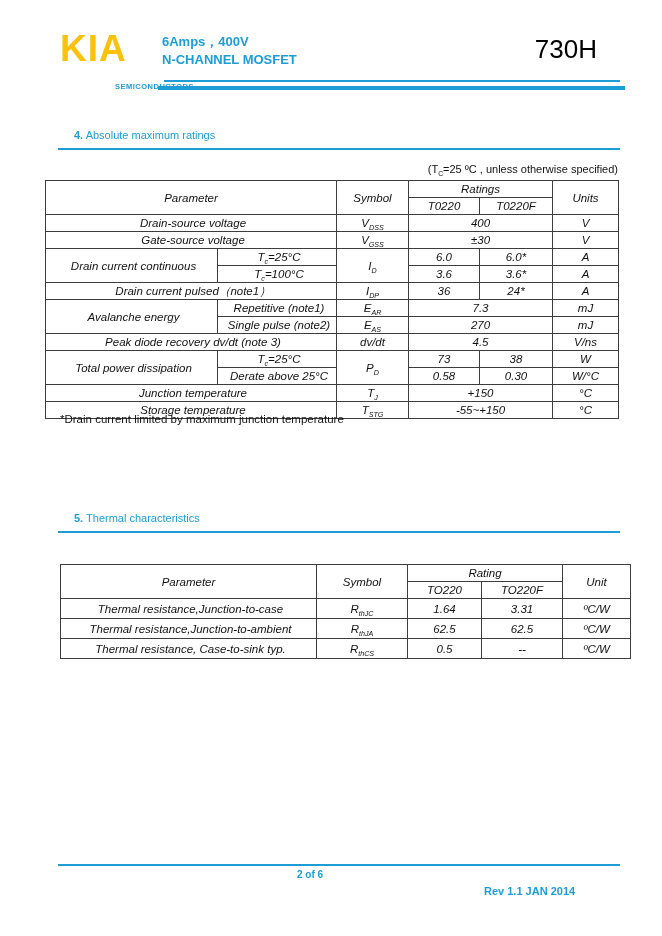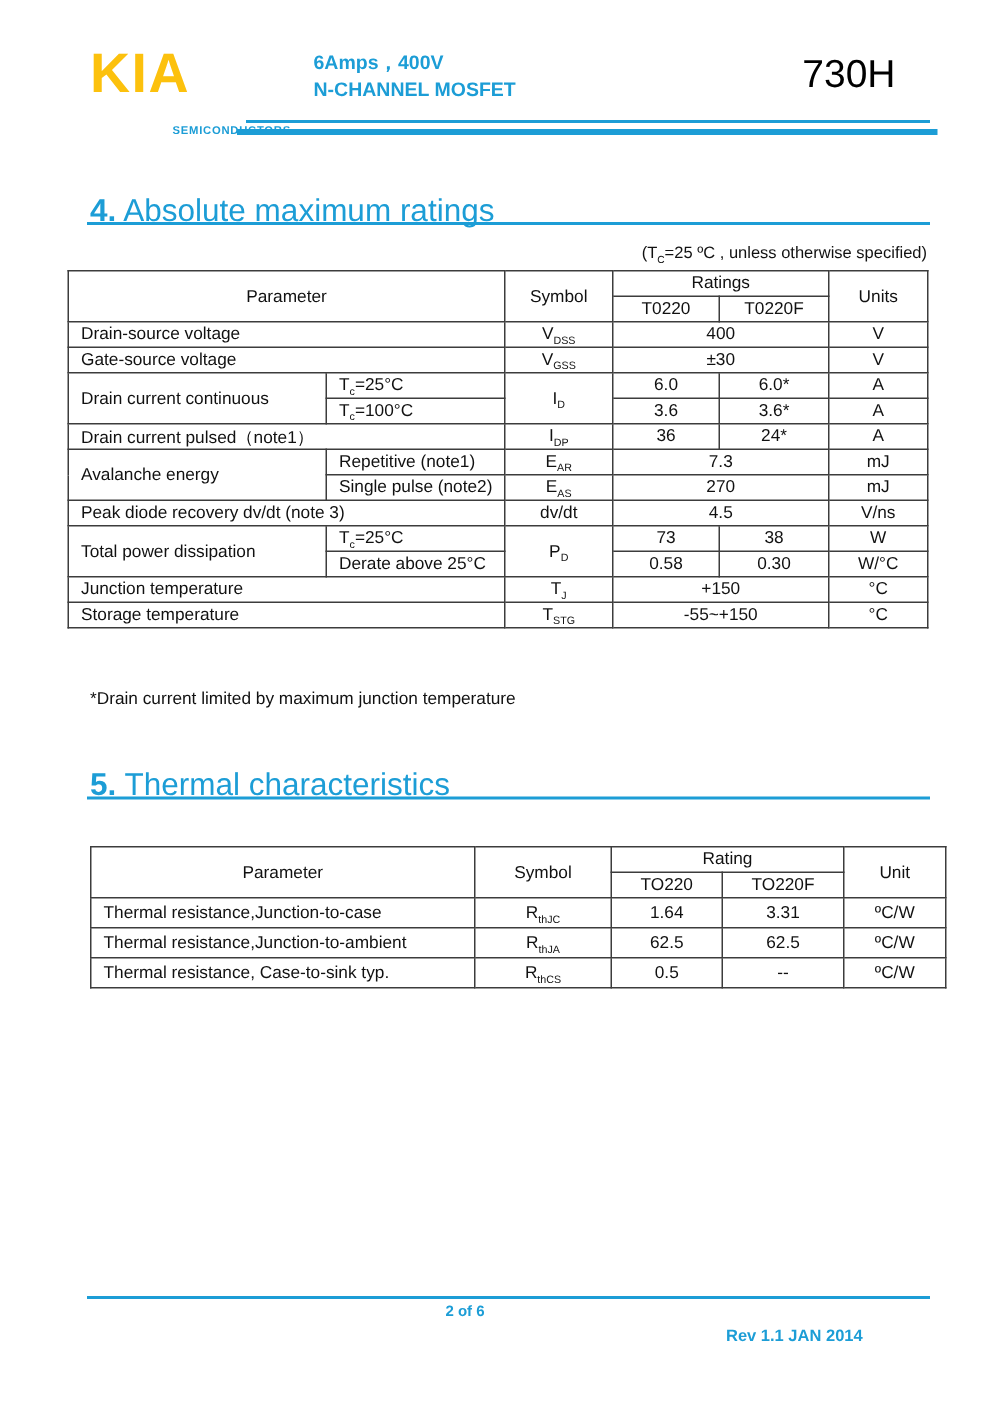--- a/index.html
+++ b/index.html
@@ -18,57 +18,57 @@
     color:#fcc10d;line-height:1;
   }
   .logo-sub{
     position:absolute;left:79px;top:82px;
     font-size:7.5px;font-weight:bold;letter-spacing:.5px;
     color:#1c9dd6;
     padding-left:36px;
   }
   .subtitle{
     position:absolute;left:162px;top:33px;
-    font-size:13px;font-weight:bold;color:#1c9dd6;line-height:18px;margin-left:47px;
+    font-size:13px;font-weight:bold;color:#1c9dd6;line-height:18px;
   }
   .part-number{
     position:absolute;right:42px;top:36px;
     font-size:26px;color:#000000;line-height:1;
   }
   .rule-thin{position:absolute;left:164px;top:80px;width:456px;height:2px;background:#1c9dd6;}
   .rule-thick{position:absolute;left:158px;top:86px;width:467px;height:4px;background:#1c9dd6;}
   
   .section-heading{
-    position:absolute;left:60px;
-    font-size:21px;color:#1c9dd6;
+    position:absolute;left:74px;
+    font-size:11px;color:#1c9dd6;
   }
   .section-heading b{font-weight:bold;}
   .heading-rule{position:absolute;left:58px;width:562px;height:2px;background:#1c9dd6;}
   
   .caption{
     position:absolute;left:300px;top:163px;width:318px;
     text-align:right;font-size:11px;color:#111;
   }
-  table{border-collapse:collapse;table-layout:fixed;}
+  table{border-collapse:collapse;table-layout:fixed;font-style:italic;}
   td{
     border:1px solid #3c3c3c;
     font-size:11.5px;color:#111;
     padding:0 4px;height:16px;
     text-align:center;vertical-align:middle;
     overflow:hidden;white-space:nowrap;
   }
-  td.left{text-align:left;padding-left:8px;}
+  td.left{text-align:center;padding-left:8px;}
   sub{font-size:0.62em;line-height:0;}
   .tbl4{position:absolute;left:45px;top:180px;width:573px;}
   .tbl4 td{height:16px;}
   .tbl5{position:absolute;left:60px;top:564px;width:570px;}
   .tbl5 td.body{height:19px;}
   .footnote{
     position:absolute;left:60px;top:413px;
-    font-size:11.5px;color:#111;margin-top:47px;
+    font-size:11.5px;color:#111;
   }
   
   .footer-rule{position:absolute;left:58px;top:864px;width:562px;height:2px;background:#1c9dd6;}
   .footer-page{
     position:absolute;left:265px;top:869px;width:90px;text-align:center;
     font-size:10px;font-weight:bold;color:#1c9dd6;
   }
   .footer-rev{
     position:absolute;left:484px;top:869px;
     font-size:11px;font-weight:bold;color:#1c9dd6;margin-top:16px;

